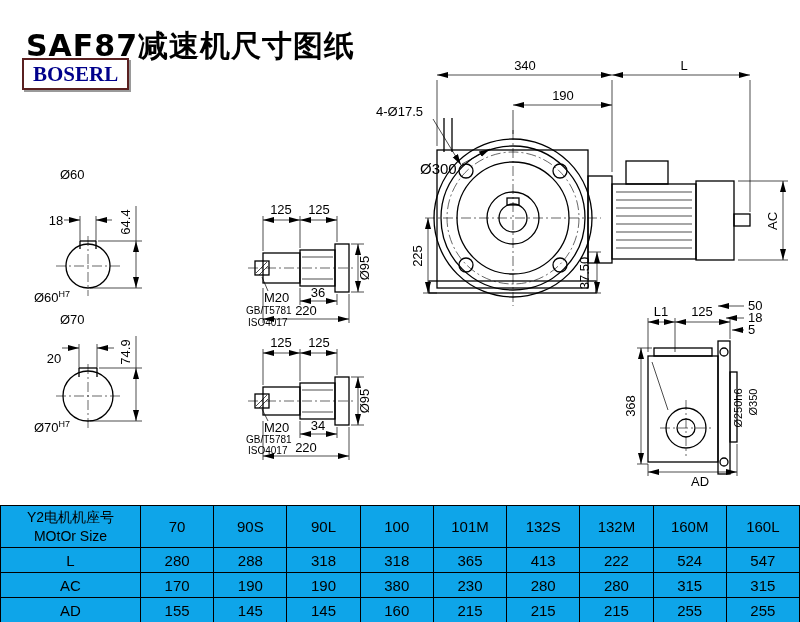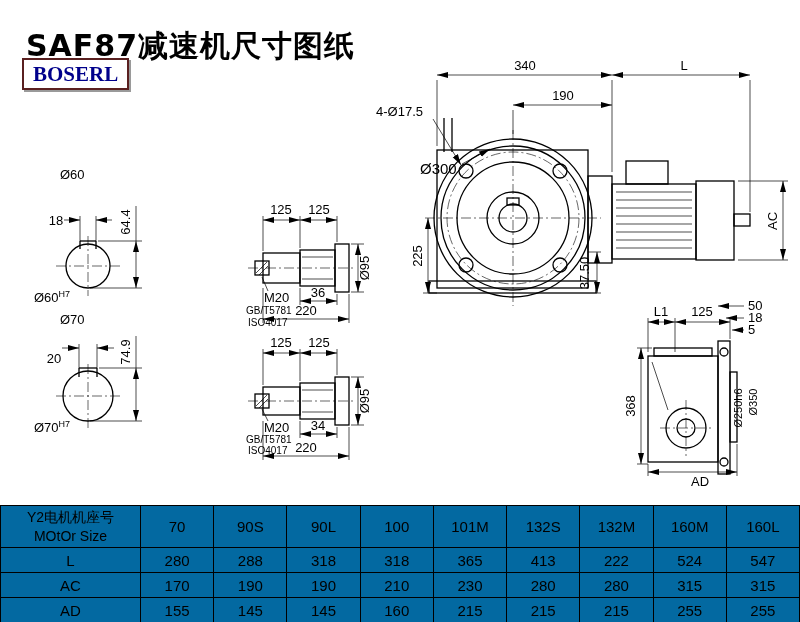--- a/index.html
+++ b/index.html
@@ -18,21 +18,21 @@
   .ht{stroke:#000;stroke-width:0.7;}
   text{fill:#000;}
   .dt{font:13px "Liberation Sans",sans-serif;}
   .dt2{font:15px "Liberation Sans",sans-serif;}
   .sm{font:10px "Liberation Sans",sans-serif;}
   .md{font:11px "Liberation Sans",sans-serif;}
   .sup{font-size:9px;}
   
   table.dims{position:absolute;left:0;top:505px;width:800px;height:117px;
              border-collapse:collapse;table-layout:fixed;
-             font:15px "Liberation Sans",sans-serif;background:#0369a1;}
+             font:15px "Liberation Sans",sans-serif;background:#0ea5e9;}
   table.dims td{border:1px solid #000;text-align:center;vertical-align:middle;padding:0;}
   table.dims col.c0{width:140px;}
   tr.hdr{height:42px;}
   tr.row{height:25px;}
   .hcn{font-size:14px;line-height:19px;}
   .hen{font-size:14px;line-height:19px;}
 </style>
 </head>
 <body>
 
@@ -326,21 +326,21 @@
         <td>413</td>
         <td>222</td>
         <td>524</td>
         <td>547</td>
       </tr>
       <tr class="row">
         <td>AC</td>
         <td>170</td>
         <td>190</td>
         <td>190</td>
-        <td>210</td>
+        <td>380</td>
         <td>230</td>
         <td>280</td>
         <td>280</td>
         <td>315</td>
         <td>315</td>
       </tr>
       <tr class="row">
         <td>AD</td>
         <td>155</td>
         <td>145</td>

